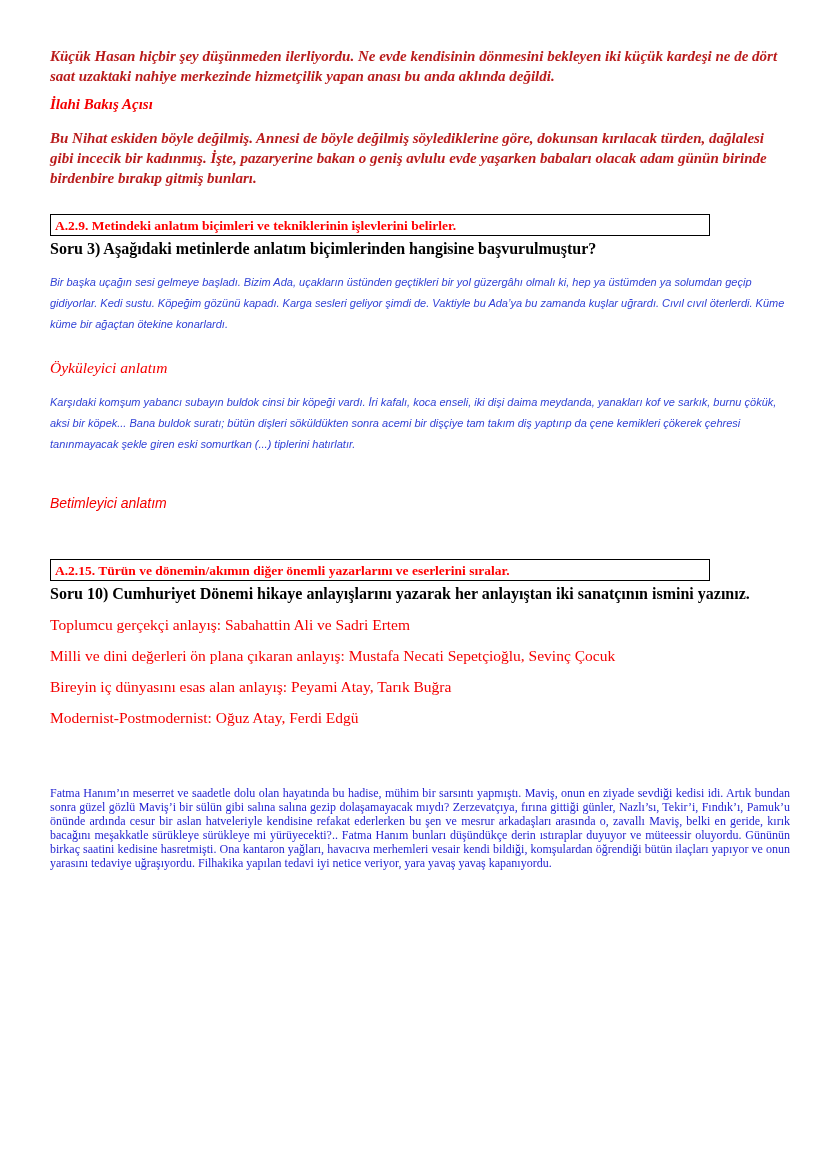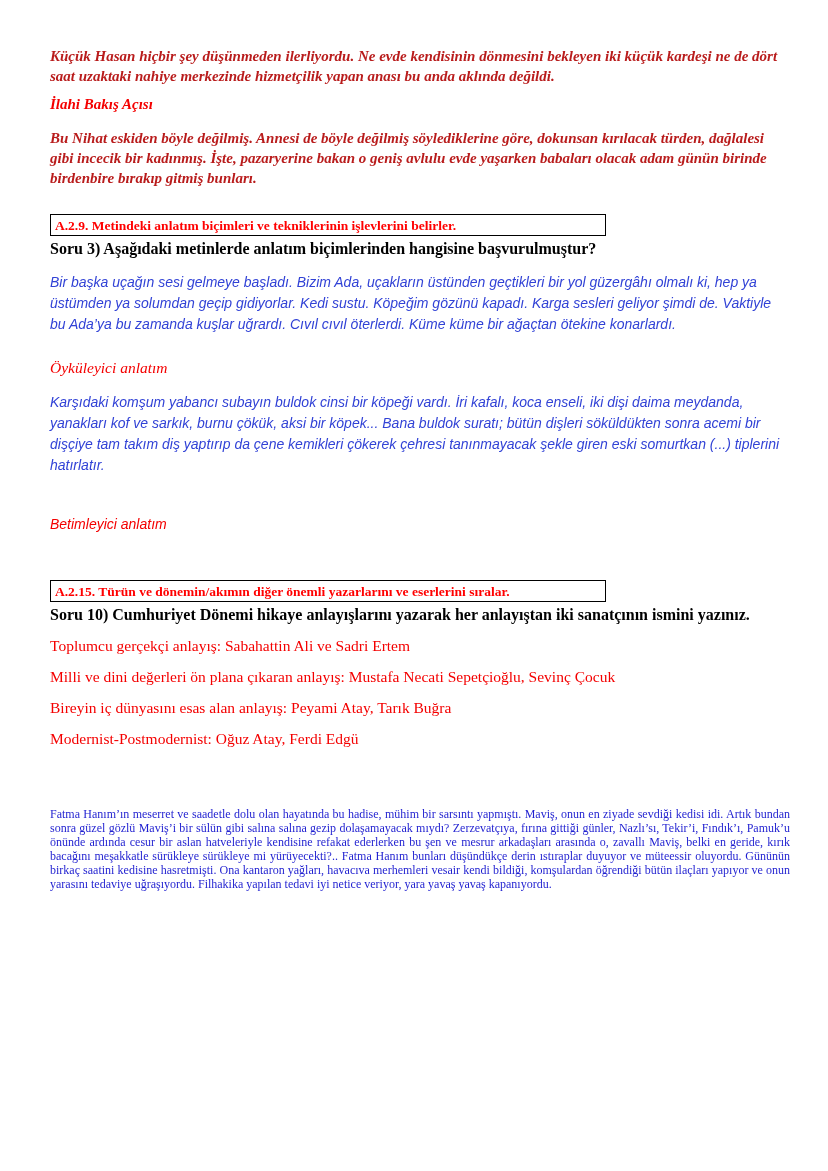--- a/index.html
+++ b/index.html
@@ -30,21 +30,21 @@
     font-family: "Liberation Serif", serif;
     font-style: italic;
     font-weight: bold;
     font-size: 15px;
     line-height: 20px;
     color: #f40000;
   }
   
   .objective-box {
     box-sizing: border-box;
-    width: 556px;
+    width: 660px;
     border: 1px solid #000000;
     padding: 1px 4px;
     background: #ffffff;
   }
   .objective-text {
     font-family: "Liberation Serif", serif;
     font-weight: bold;
     font-size: 13.5px;
     line-height: 17px;
     color: #ff0000;
@@ -54,21 +54,21 @@
     font-family: "Liberation Serif", serif;
     font-weight: bold;
     font-size: 16px;
     line-height: 20px;
     color: #000000;
   }
   
   .para-blue-sans {
     font-family: "Liberation Sans", sans-serif;
     font-style: italic;
-    font-size: 14px;
+    font-size: 11px;
     line-height: 21px;
     color: #3142d6;
   }
   
   .answer-red-serif-it {
     font-family: "Liberation Serif", serif;
     font-style: italic;
     font-size: 15.5px;
     line-height: 20px;
     color: #f40000;

